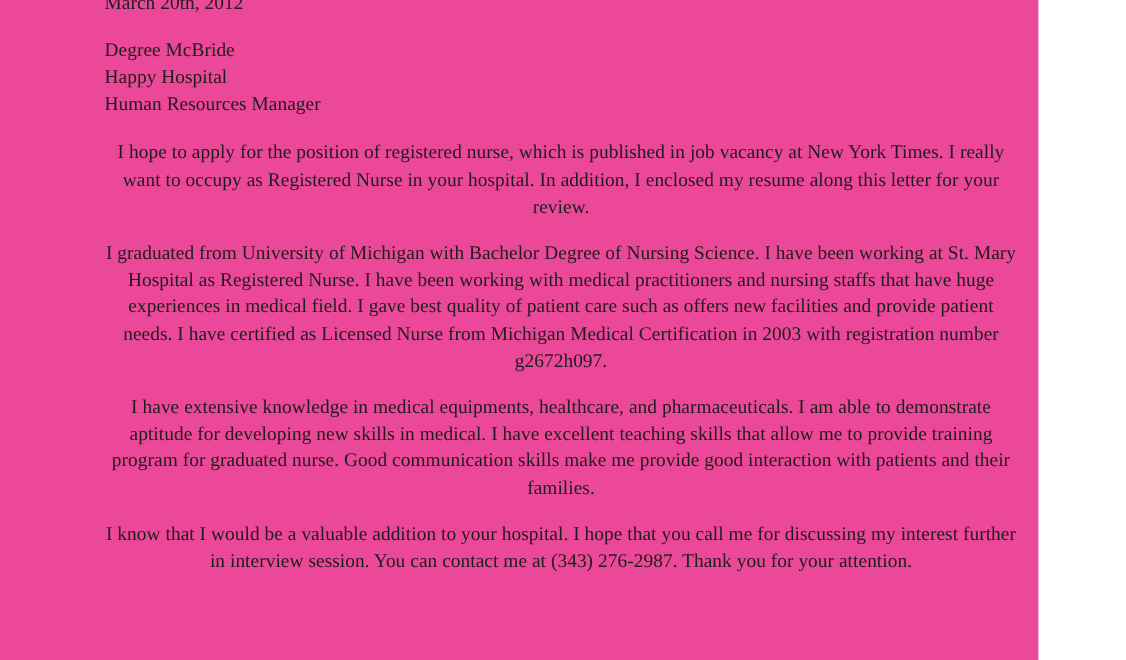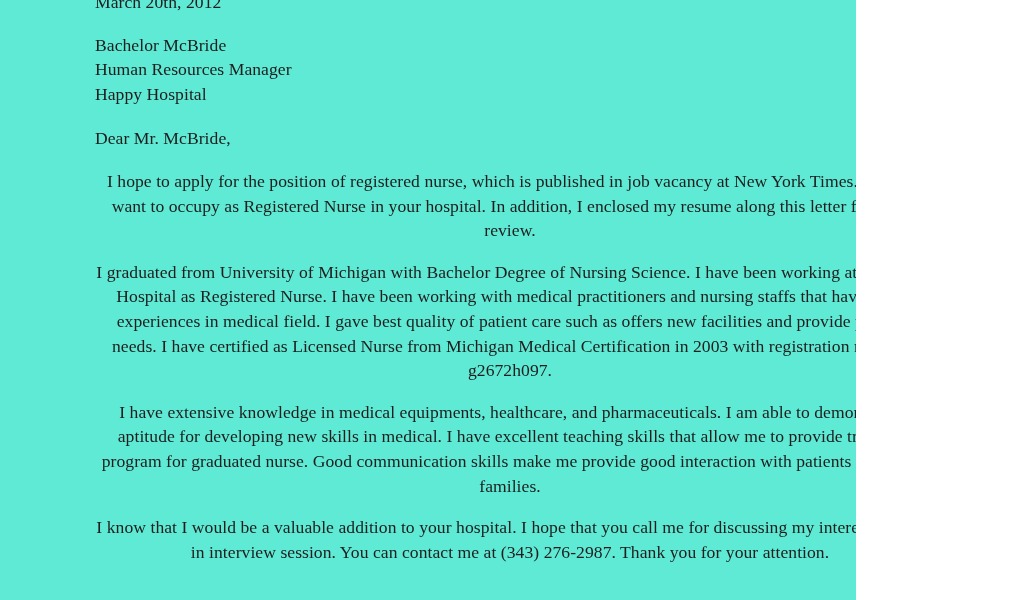--- a/index.html
+++ b/index.html
@@ -15,23 +15,23 @@
     font-family: "Liberation Serif", "DejaVu Serif", serif;
     color: #1c1c1c;
     -webkit-font-smoothing: antialiased;
   }
 
   
   #page {
     position: absolute;
     left: 0;
     top: 0;
-    width: 856px;
+    width: 944px;
     height: 600px;
-    background: #5eead4;
+    background: #ec4899;
     overflow: hidden;
   }
 
   #letter {
     position: absolute;
     left: 95px;
     top: -10px;      
     width: 830px;
   }
 
@@ -72,26 +72,25 @@
 </style>
 </head>
 <body>
 
 <div id="page">
   <div id="letter">
 
     <div class="line date-line">March 20th, 2012</div>
 
     <div class="addr-block">
-      <div class="line">Bachelor McBride</div>
+      <div class="line">Degree McBride</div>
+      <div class="line">Happy Hospital</div>
       <div class="line">Human Resources Manager</div>
-      <div class="line">Happy Hospital</div>
     </div>
 
-    <div class="line salutation">Dear Mr. McBride,</div>
 
     <p class="para">I hope to apply for the position of registered nurse, which is published in job vacancy at New York Times. I really want to occupy as Registered Nurse in your hospital. In addition, I enclosed my resume along this letter for your review.</p>
 
     <p class="para">I graduated from University of Michigan with Bachelor Degree of Nursing Science. I have been working at St. Mary Hospital as Registered Nurse. I have been working with medical practitioners and nursing staffs that have huge experiences in medical field. I gave best quality of patient care such as offers new facilities and provide patient needs. I have certified as Licensed Nurse from Michigan Medical Certification in 2003 with registration number g2672h097.</p>
 
     <p class="para">I have extensive knowledge in medical equipments, healthcare, and pharmaceuticals. I am able to demonstrate aptitude for developing new skills in medical. I have excellent teaching skills that allow me to provide training program for graduated nurse. Good communication skills make me provide good interaction with patients and their families.</p>
 
     <p class="para">I know that I would be a valuable addition to your hospital. I hope that you call me for discussing my interest further in interview session. You can contact me at (343) 276-2987. Thank you for your attention.</p>
 
   </div>

